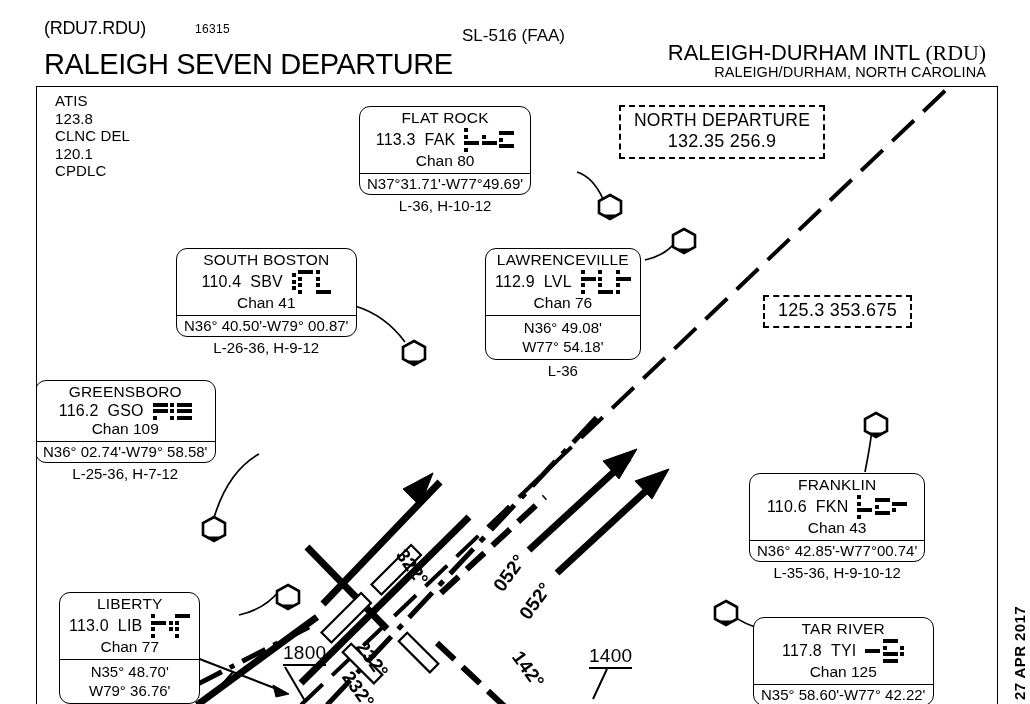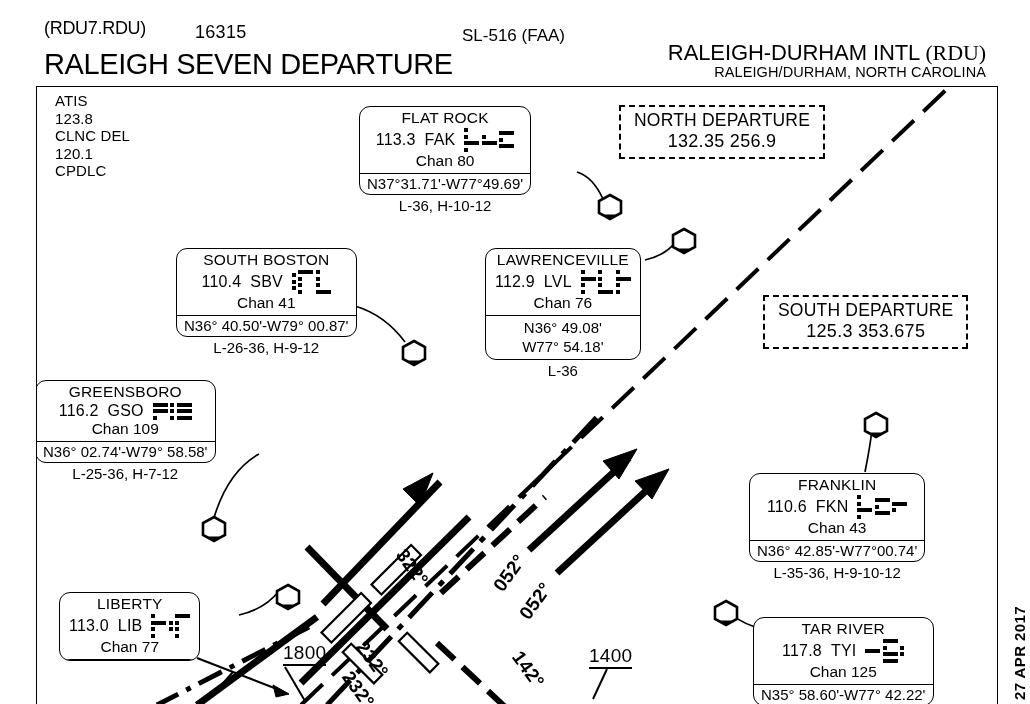--- a/index.html
+++ b/index.html
@@ -3,21 +3,21 @@
 <meta charset="utf-8">
 <style>
   * { margin:0; padding:0; box-sizing:border-box; }
   html,body { width:1030px; height:704px; background:#fff; overflow:hidden; }
   body { font-family:"Liberation Sans", sans-serif; color:#000; position:relative; }
 
   #chart { position:absolute; left:0; top:0; width:1030px; height:704px; }
 
   
   .hdr-proc { position:absolute; left:44px; top:18px; font-size:18px; letter-spacing:-.3px; }
-  .hdr-amdt { position:absolute; left:195px; top:22px; font-size:18px; letter-spacing:.3px; }
+  .hdr-amdt { position:absolute; left:195px; top:22px; font-size:12px; letter-spacing:.3px; }
   .hdr-sl   { position:absolute; left:462px; top:26px; font-size:17px; }
   .hdr-title{ position:absolute; left:44px; top:48px; font-size:29px; letter-spacing:-.4px; }
   .hdr-apt  { position:absolute; right:44px; top:40px; font-size:22px; letter-spacing:-.1px; text-align:right; white-space:nowrap; }
   .hdr-apt .ser { font-family:"Liberation Serif", serif; }
   .hdr-city { position:absolute; right:44px; top:64px; font-size:14.5px; text-align:right; letter-spacing:.1px; white-space:nowrap; }
 
   
   #planframe { position:absolute; left:36px; top:86px; width:962px; height:618px;
                border:1.6px solid #000; border-bottom:none; background:#fff; overflow:hidden; }
 
@@ -160,21 +160,20 @@
       <div>CLNC DEL</div>
       <div>120.1</div>
       <div>CPDLC</div>
     </div>
 
     <div class="commbox" style="left:582px; top:18px;">
       <div class="cb-name">NORTH DEPARTURE</div>
       <div class="cb-freq">132.35  256.9</div>
     </div>
     <div class="commbox" style="left:726px; top:208px;">
-      <div class="cb-name">SOUTH DEPARTURE</div>
       <div class="cb-freq">125.3  353.675</div>
     </div>
 
     <div class="navaid" style="left:322px; top:19px;">
       <div class="nv-box">
         <div class="nv-top">
           <div class="nv-name">FLAT ROCK</div>
           <div class="nv-freqline">
             <span class="nv-freq">113.3</span>
             <span class="nv-freq">FAK</span>
@@ -366,20 +365,24 @@
                   <span class="dash"></span>
                   <span class="dot"></span>
                   <span class="dot"></span>
                   <span class="dot"></span>
                 </span>
               </span>
           </div>
           <div class="nv-chan">Chan 77</div>
         </div>
         <div class="nv-div"></div>
+        <div class="nv-coord two">
+          <div>N35° 48.70'</div>
+          <div>W79° 36.76'</div>
+        </div>
       </div>
     </div>
 
     <div class="navaid" style="left:716px; top:530px;">
       <div class="nv-box">
         <div class="nv-top">
           <div class="nv-name">TAR RIVER</div>
           <div class="nv-freqline">
             <span class="nv-freq">117.8</span>
             <span class="nv-freq">TYI</span>

